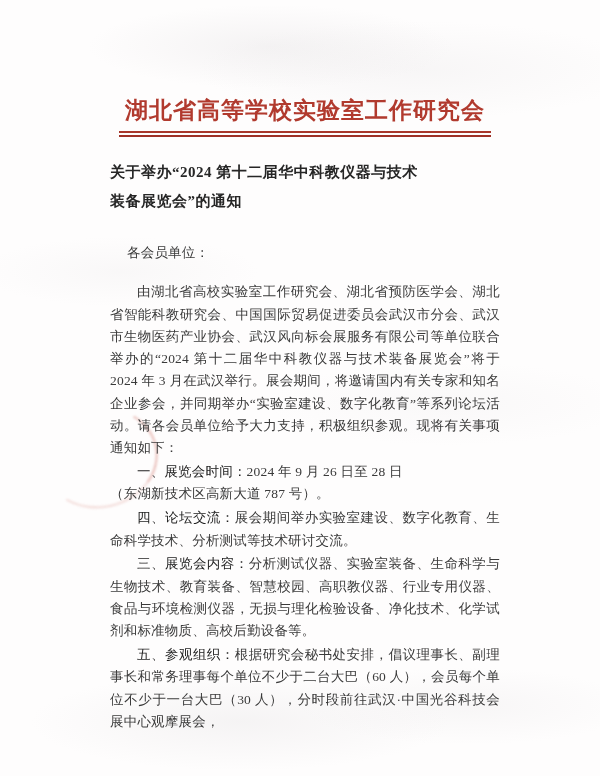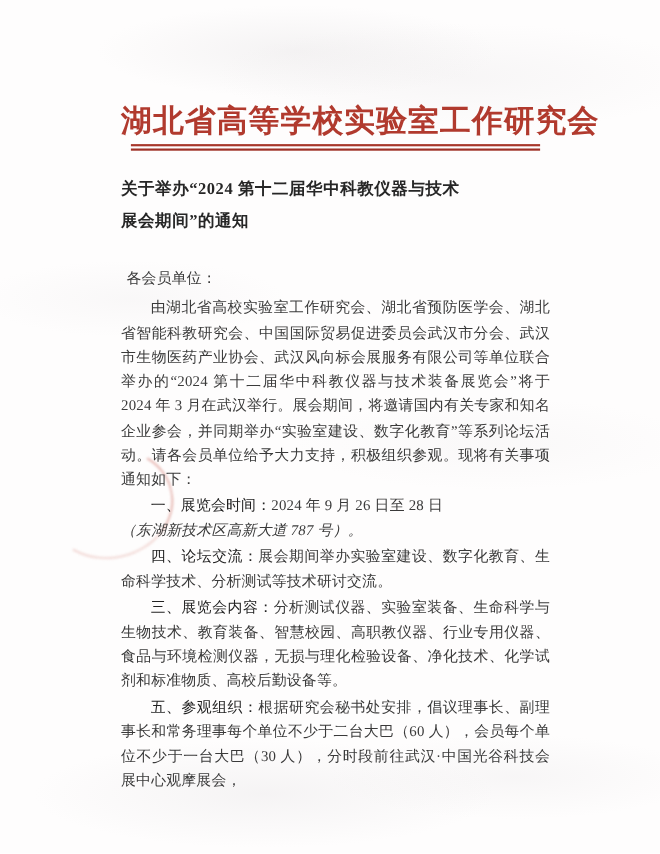--- a/index.html
+++ b/index.html
@@ -31,21 +31,21 @@
       radial-gradient(ellipse 260px 60px at 75% 52%, rgba(226,223,225,0.16), transparent 70%),
       radial-gradient(ellipse 300px 70px at 40% 93%, rgba(222,219,221,0.28), transparent 70%),
       radial-gradient(ellipse 240px 55px at 78% 91%, rgba(224,221,223,0.22), transparent 70%);
   }
   .content {
     position: relative;
     padding: 96px 100px 0 110px; 
   }
   .org-title {
     text-align: center;
-    font-size: 28px;
+    font-size: 23px;
     font-weight: 700;
     letter-spacing: 1px;
     line-height: 30px;
     white-space: nowrap;
   }
   .double-rule {
     width: 372px;
     margin: 5px auto 0 auto;
   }
   .double-rule .rule-top {
@@ -66,38 +66,37 @@
   }
   .body-text {
     margin-top: 26px;
     font-size: 13.5px;
     color: #3a3a3a;
     letter-spacing: 0.2px;
     line-height: 22.3px;
     text-align: justify;
   }
   .salutation {
-    margin: 5px;
+    margin: 17px;
   }
   .intro {
     margin: 0;
     text-indent: 2em;
   }
   .notice-item {
     margin: 1.5px 0 0 0;
     text-indent: 2em;
   }
   .item-label {
     font-weight: 400;
     color: #222222;
   }
   .item-line2 {
     margin: 0;
     text-indent: 0;
-    font-style: italic;
   }
   
   .stamp-bleed {
     position: absolute;
     left: 42px;
     top: 408px;
     width: 112px;
     height: 96px;
     border: 2.5px solid transparent;
     border-right-color: rgba(196, 74, 60, 0.35);
@@ -120,21 +119,21 @@
 
     <div class="org-title" style="color: rgb(177, 58, 46);">湖北省高等学校实验室工作研究会</div>
 
     <div class="double-rule">
       <div class="rule-top" style="background: rgb(168, 55, 43);"></div>
       <div class="rule-bottom" style="background: rgb(158, 48, 38);"></div>
     </div>
 
     <div class="notice-title">
       <div>关于举办“2024 第十二届华中科教仪器与技术</div>
-      <div>展会期间”的通知</div>
+      <div>装备展览会”的通知</div>
     </div>
 
     <div class="body-text">
 
       <p class="salutation">各会员单位：</p>
 
       <p class="intro">由湖北省高校实验室工作研究会、湖北省预防医学会、湖北省智能科教研究会、中国国际贸易促进委员会武汉市分会、武汉市生物医药产业协会、武汉风向标会展服务有限公司等单位联合举办的“2024 第十二届华中科教仪器与技术装备展览会”将于 2024 年 3 月在武汉举行。展会期间，将邀请国内有关专家和知名企业参会，并同期举办“实验室建设、数字化教育”等系列论坛活动。请各会员单位给予大力支持，积极组织参观。现将有关事项通知如下：</p>
 
       <p class="notice-item"><span class="item-label">一、展览会时间：</span><span>2024 年 9 月 26 日至 28 日</span></p>
 

